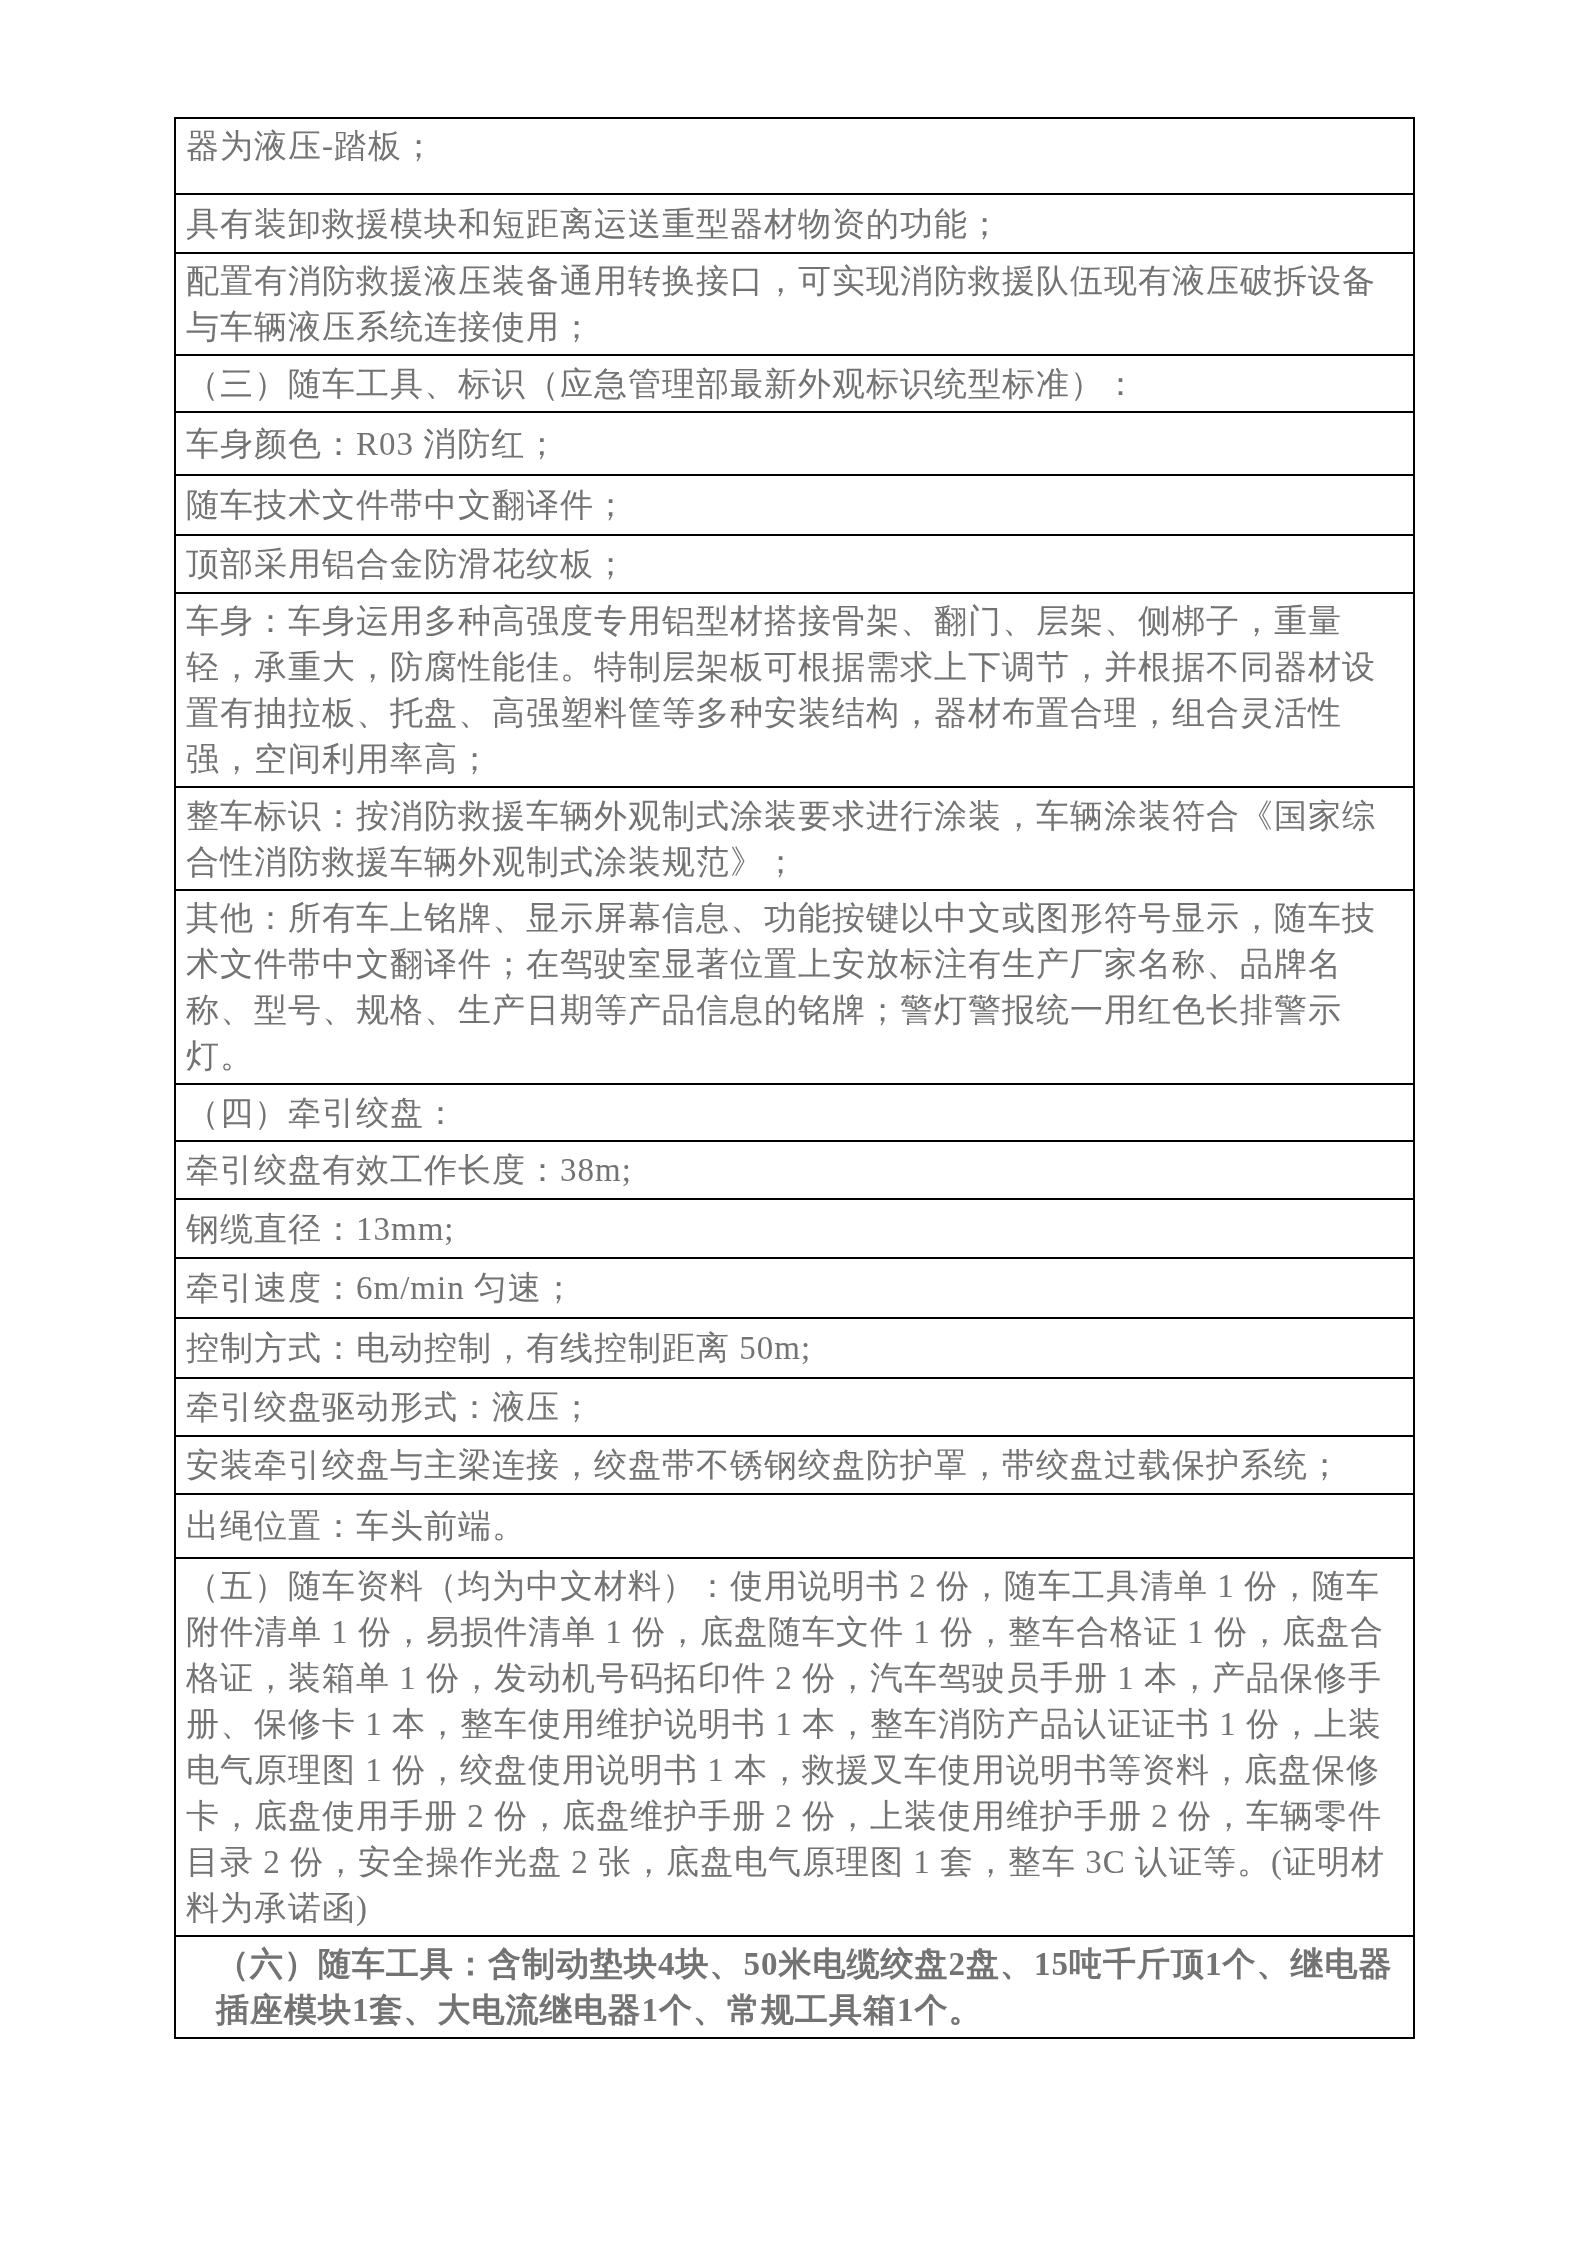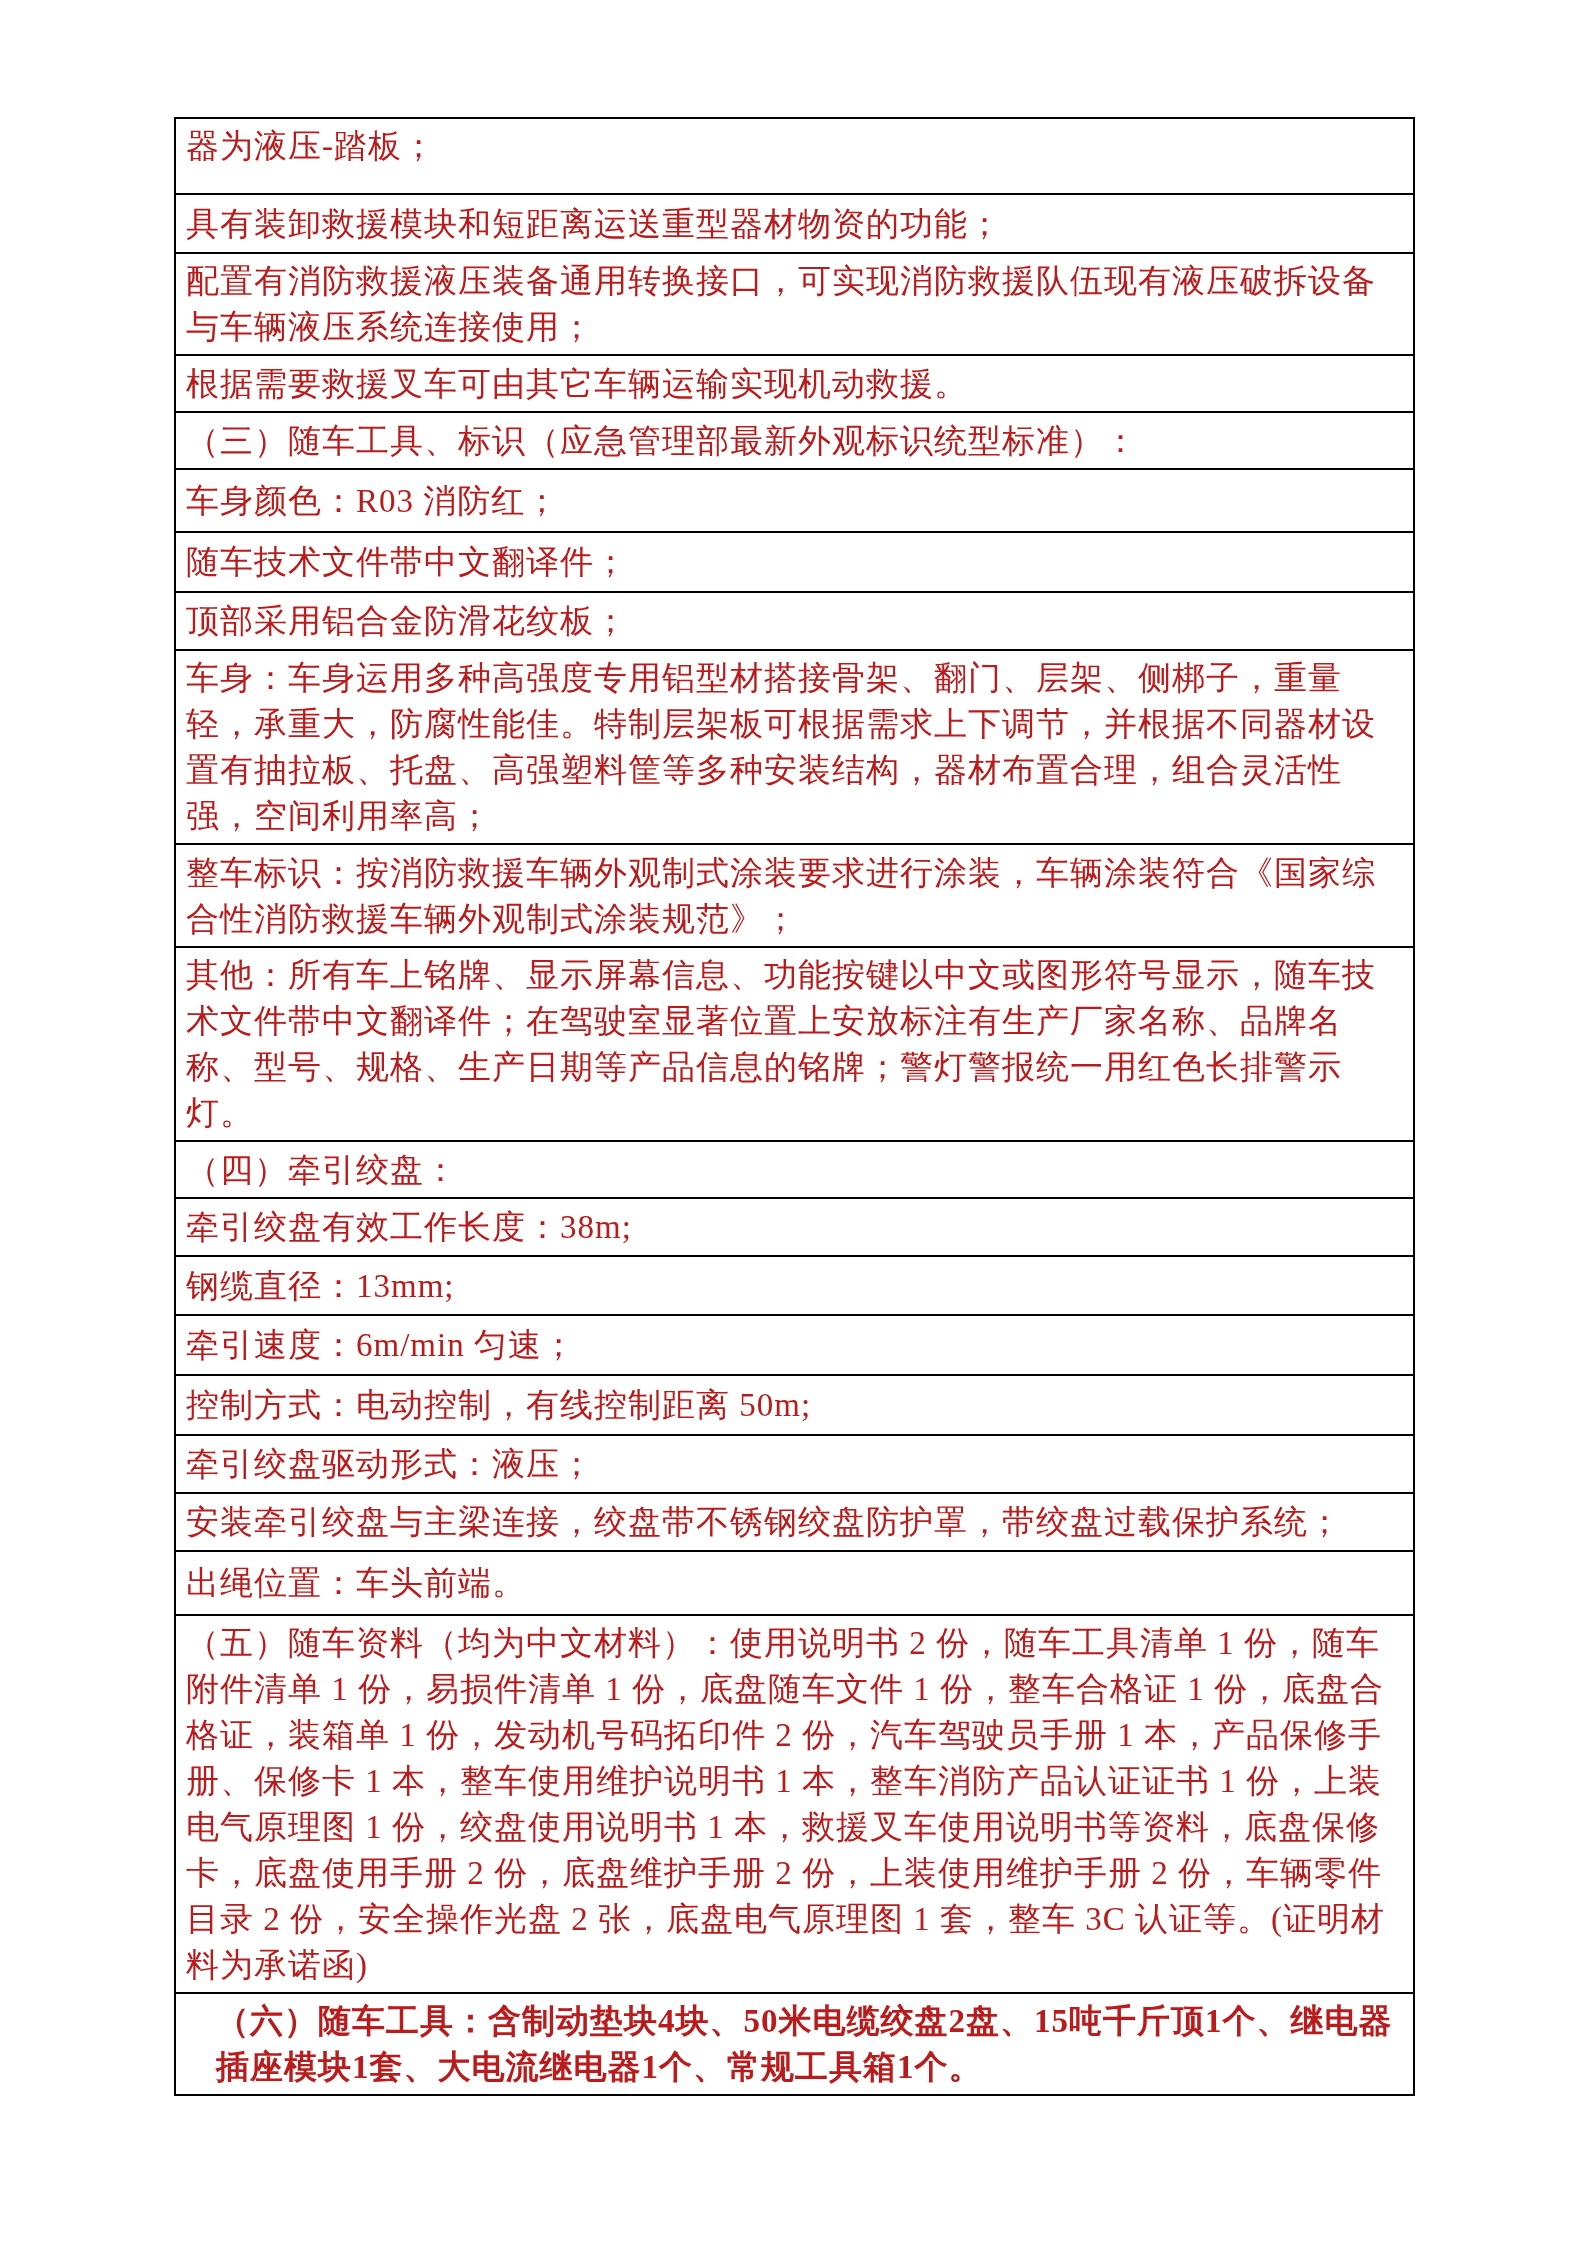--- a/index.html
+++ b/index.html
@@ -5,21 +5,21 @@
   html, body {
     margin: 0;
     padding: 0;
     background: #ffffff;
   }
   .page {
     position: relative;
     width: 1587px;
     height: 2245px;
     background: #ffffff;
-    color: #b91c1c;
+    color: #737373;
     font-family: "Liberation Serif", "DejaVu Serif", serif;
   }
   .doc-table {
     position: absolute;
     left: 174px;
     top: 117px;
     width: 1241px;
     border: 2px solid #000000;
     box-sizing: border-box;
     background: #ffffff;
@@ -56,23 +56,20 @@
 <div class="page">
   <div class="doc-table">
     <div class="row top-align" style="min-height:74px">
         <span class="cell-text">器为液压-踏板；</span>
       </div>
     <div class="row" style="min-height:59px">
         <span class="cell-text">具有装卸救援模块和短距离运送重型器材物资的功能；</span>
       </div>
     <div class="row" style="min-height:101px">
         <span class="cell-text">配置有消防救援液压装备通用转换接口，可实现消防救援队伍现有液压破拆设备与车辆液压系统连接使用；</span>
-      </div>
-    <div class="row" style="min-height:57px">
-        <span class="cell-text">根据需要救援叉车可由其它车辆运输实现机动救援。</span>
       </div>
     <div class="row" style="min-height:57px">
         <span class="cell-text">（三）随车工具、标识（应急管理部最新外观标识统型标准）：</span>
       </div>
     <div class="row" style="min-height:63px">
         <span class="cell-text">车身颜色：R03 消防红；</span>
       </div>
     <div class="row" style="min-height:60px">
         <span class="cell-text">随车技术文件带中文翻译件；</span>
       </div>

